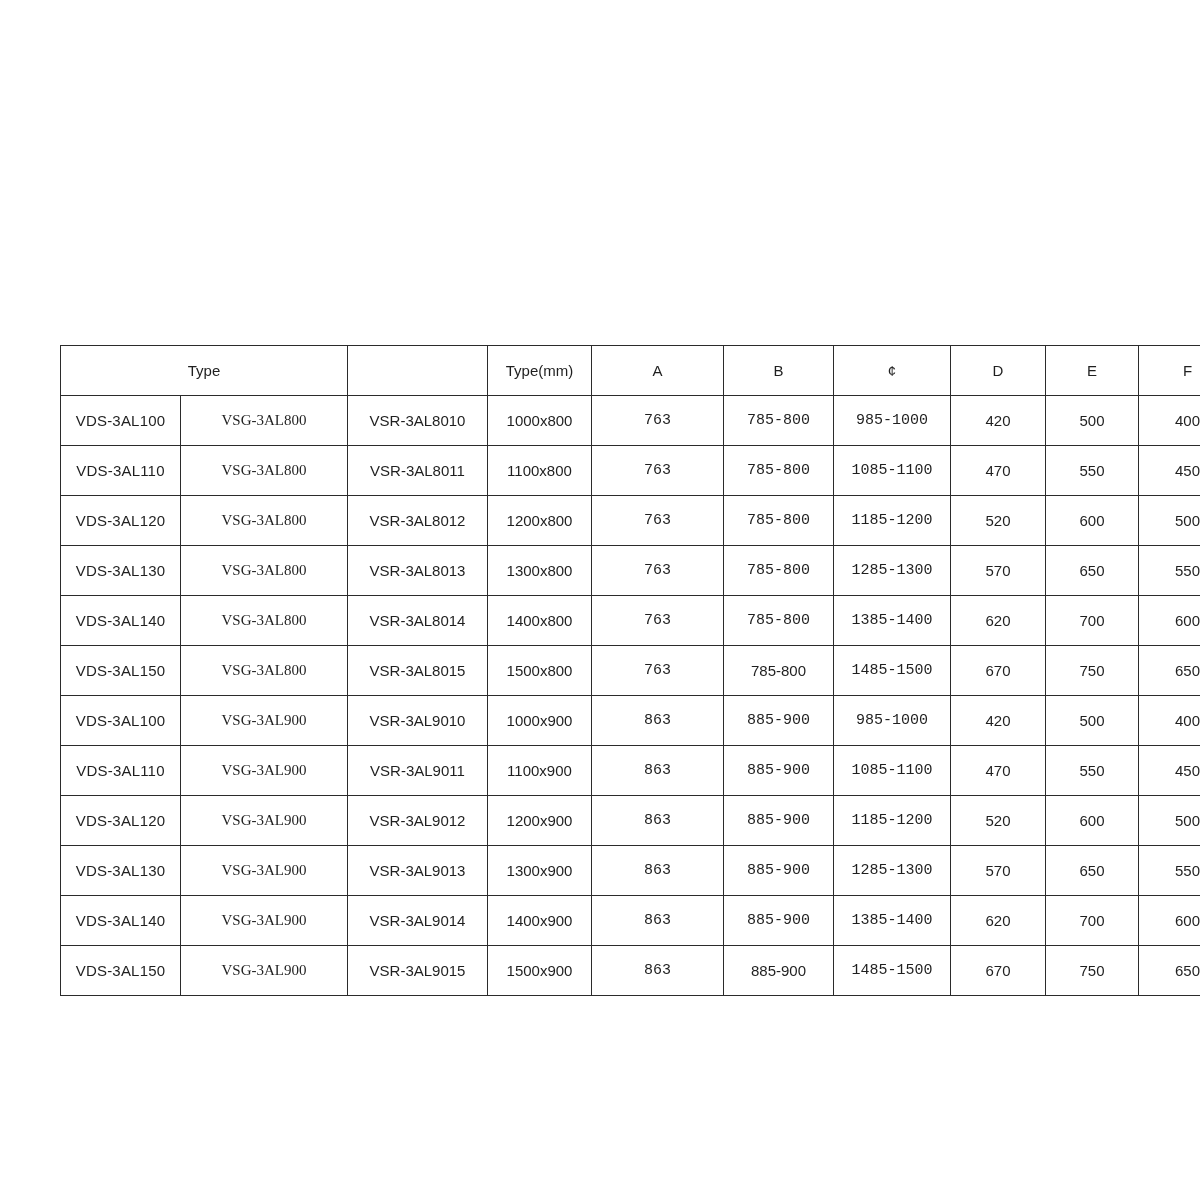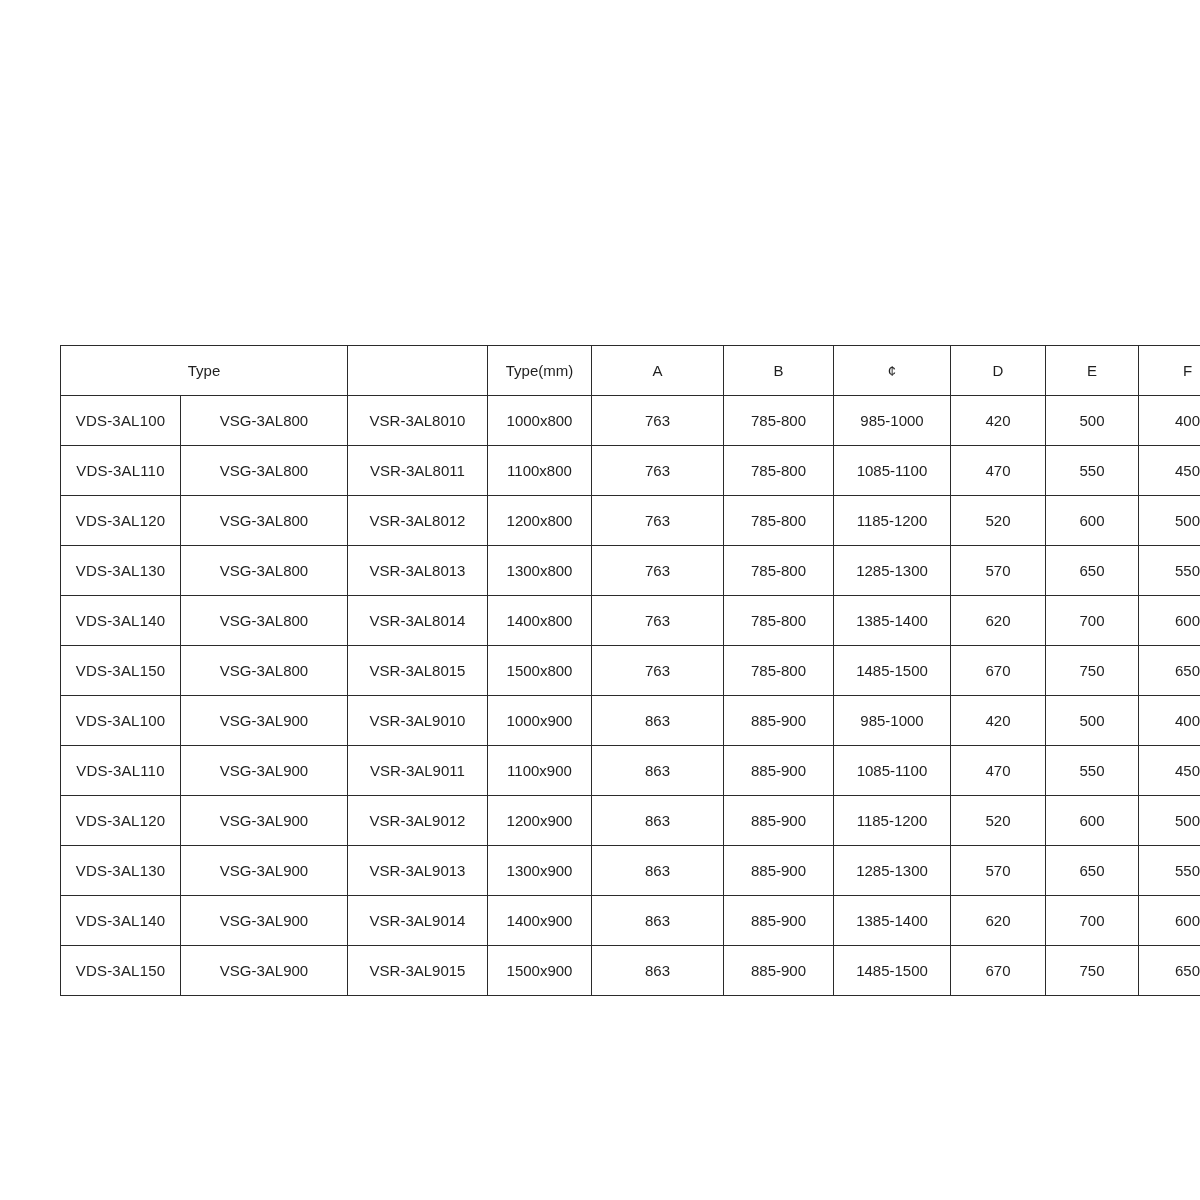--- a/index.html
+++ b/index.html
@@ -68,24 +68,25 @@
     font-size: 15px;
   }
   .cell-type1 {
     font-weight: bold;
     font-size: 15.5px;
     letter-spacing: 0.2px;
   }
   .cell-type2 {
     font-weight: bold;
     font-size: 15.5px;
+    font-family: Liberation Serif, serif;
   }
   .cell-model { font-size: 15px; }
   .cell-size  { font-size: 15px; }
-  .cell-num   { font-size: 15px; }
+  .cell-num   { font-size: 15px; font-family: Liberation Mono, monospace; }
   .cell-num-s { font-size: 14px; }
 </style>
 </head>
 <body>
 
 <div id="spec-table-wrap">
   <table class="spec">
     <colgroup>
       <col class="c-type1">
         <col class="c-type2">

